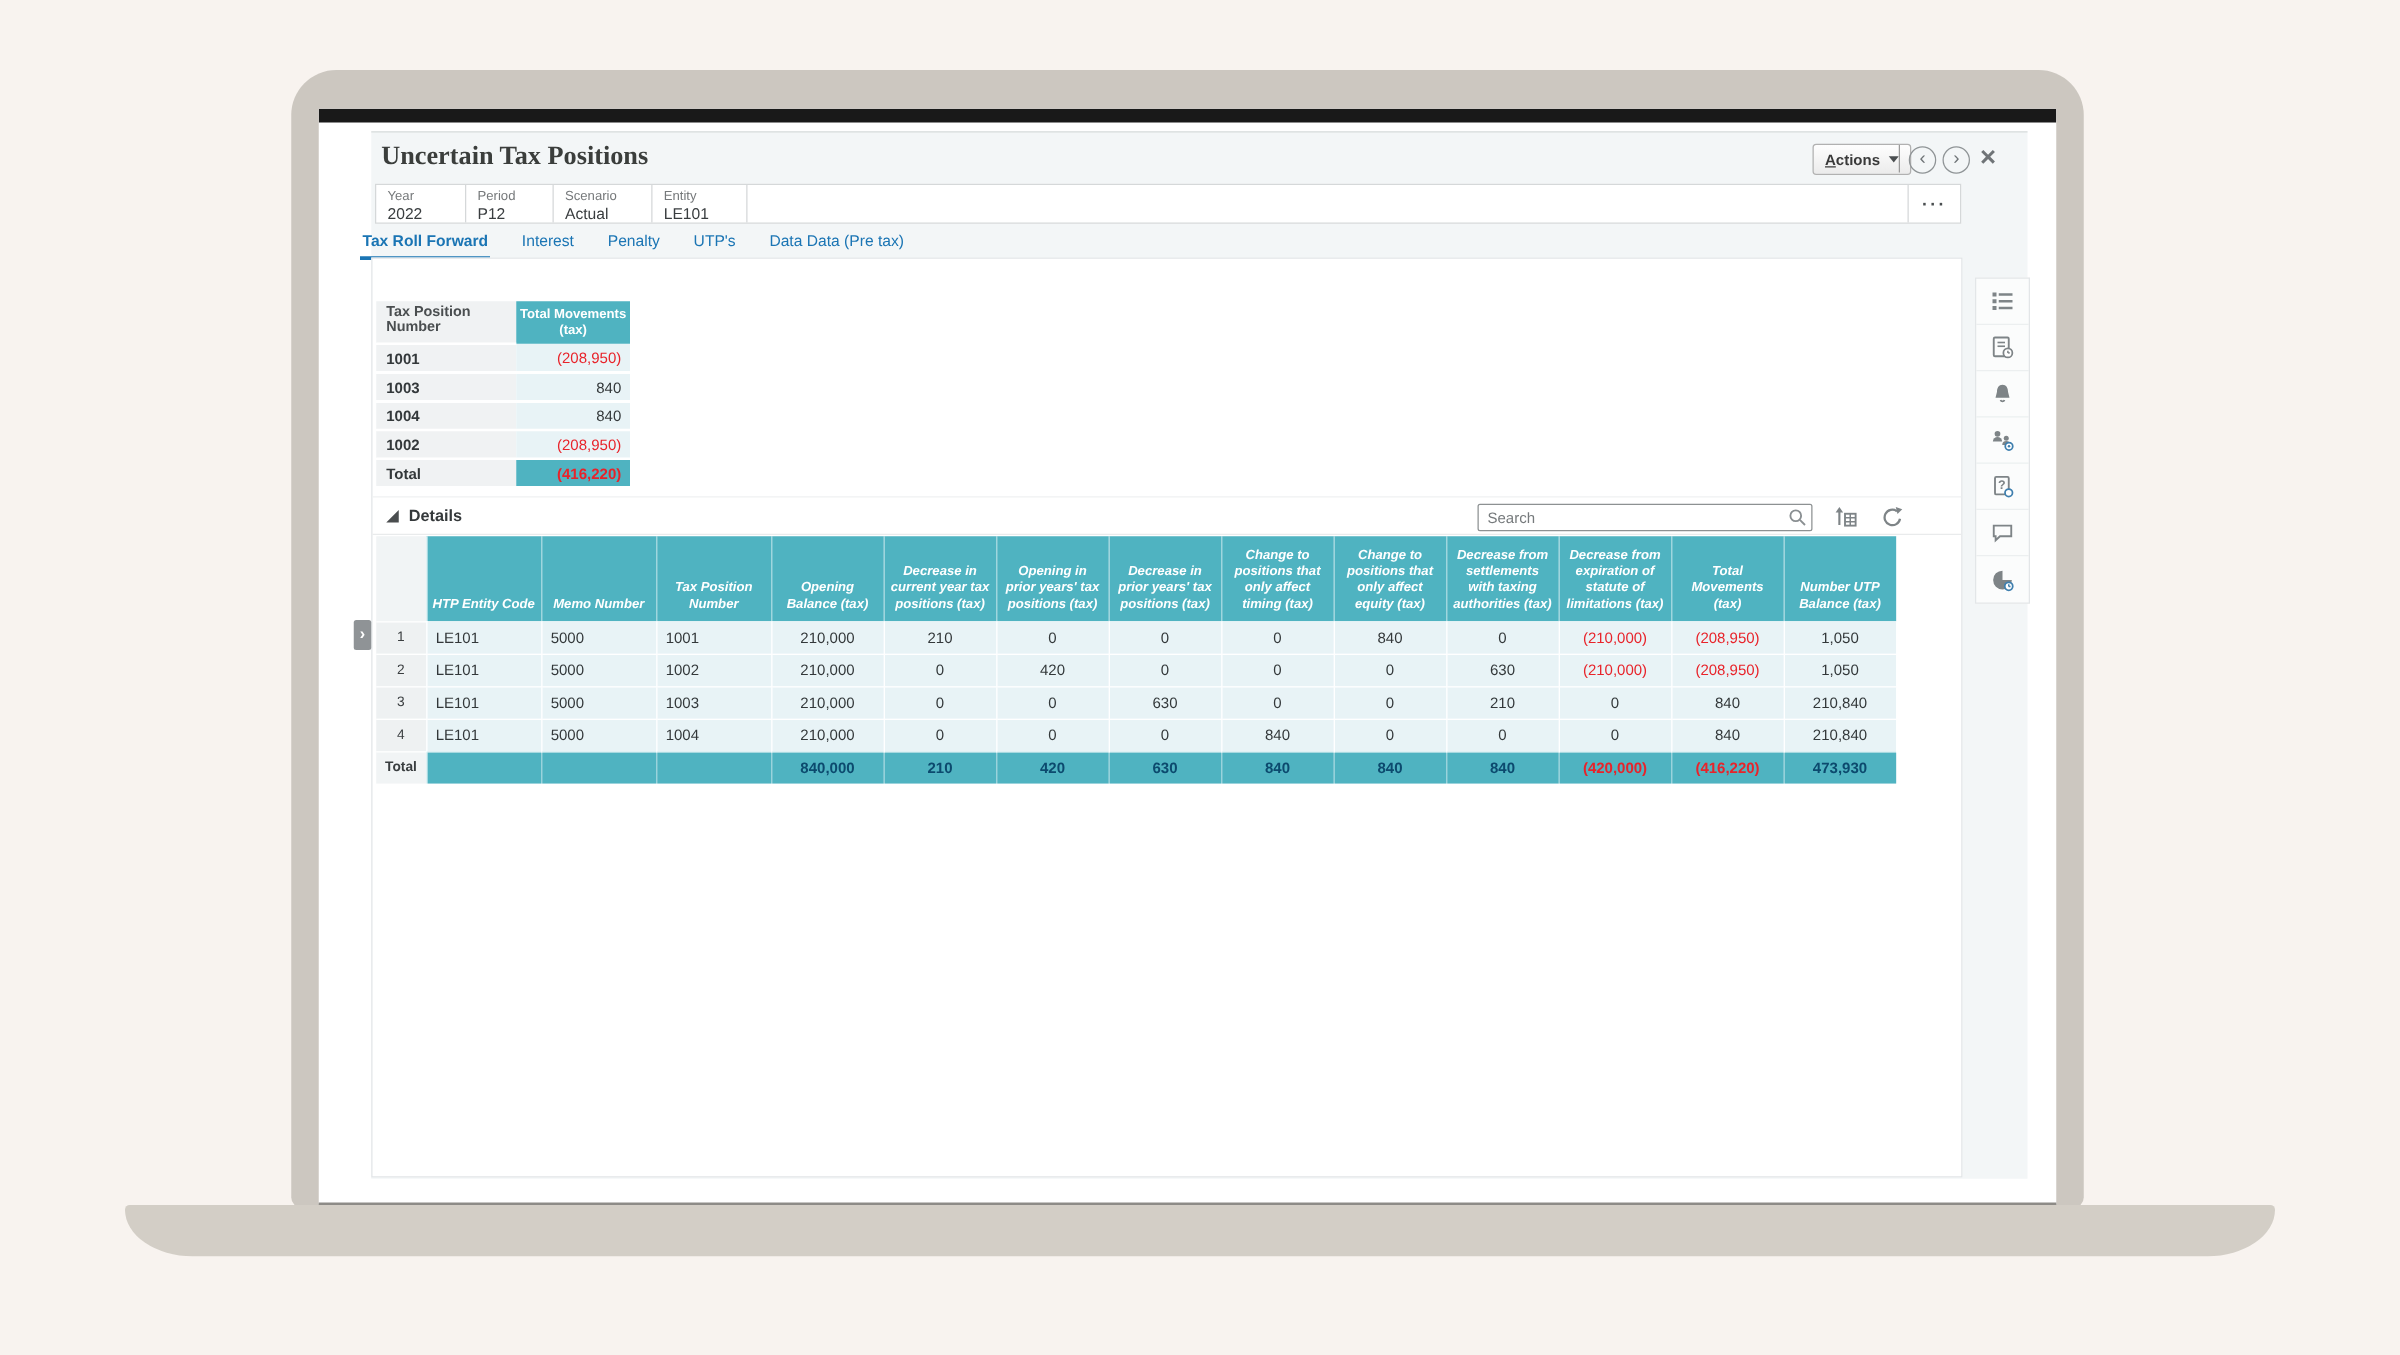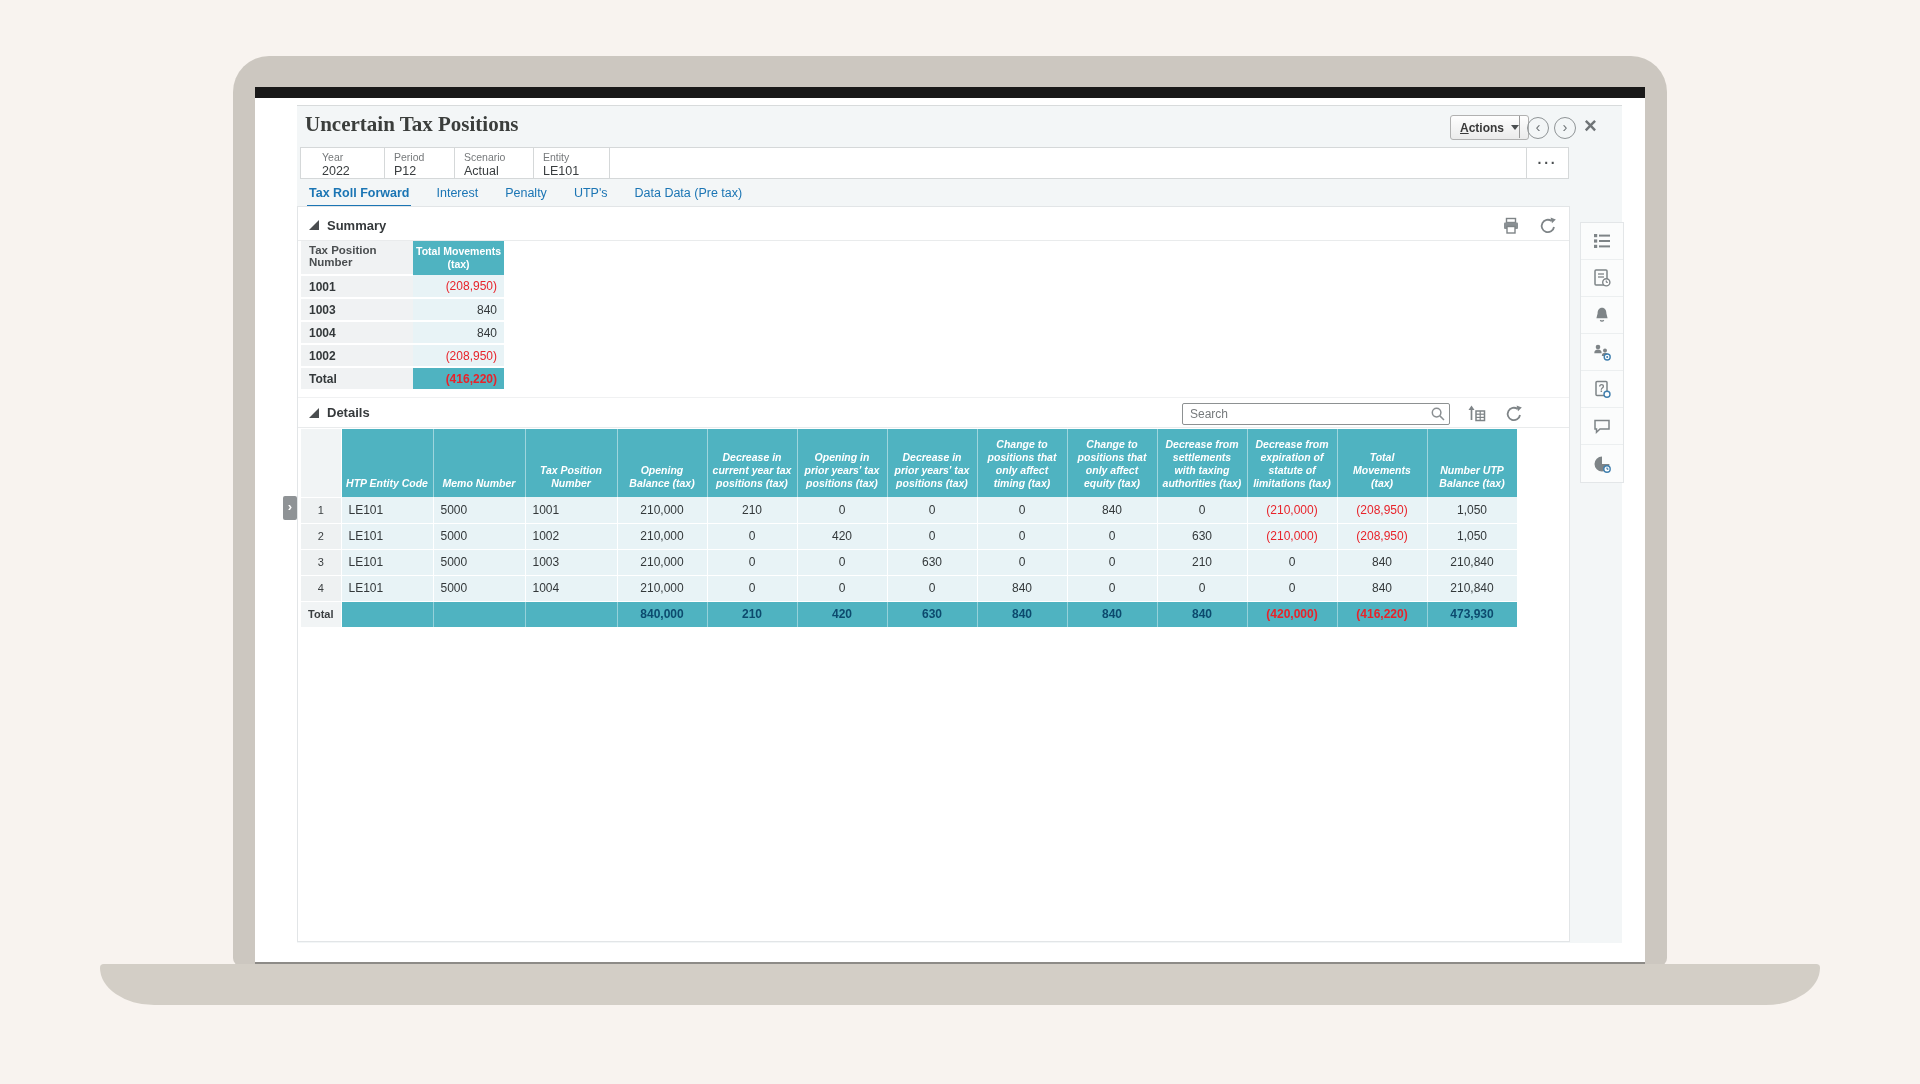--- a/index.html
+++ b/index.html
@@ -32,30 +32,30 @@
   .tb-sep { position:absolute; left:1519px; top:116px; width:1px; height:22px; background:#9a9a9a; }
   .nav-circle { position:absolute; top:117px; width:22px; height:22px; border:1.6px solid #8f9496;
                 border-radius:50%; color:#6f7477; font-size:15px; line-height:18px; text-align:center;
                 cursor:pointer; }
   .nav-prev { left:1527px; }
   .nav-next { left:1554px; }
   .close-x { position:absolute; left:1584px; top:113px; font-size:22px; color:#6f7477; font-weight:bold; cursor:pointer; }
 
   
   .pov-bar { position:absolute; left:300px; top:147px; width:1269px; height:32px; background:#fff;
-             border:1px solid #d5d8d9; display:flex;padding-left:12px; }
+             border:1px solid #d5d8d9; display:flex; }
   .pov-cell { border-right:1px solid #d5d8d9; padding:3px 0 2px 9px; cursor:pointer; }
   .pov-label { display:block; font-size:10.5px; color:#76797b; line-height:13px; }
   .pov-value { display:block; font-size:12.5px; color:#393d3f; line-height:14px; }
   .pov-fill { flex:1; }
   .pov-more { width:42px; border-left:1px solid #d5d8d9; display:flex; align-items:center; justify-content:center;
               font-size:14px; font-weight:bold; letter-spacing:2px; color:#4a4e50; cursor:pointer; }
 
   
-  .tabs { position:absolute; left:307px; top:184px; display:flex; gap:23px; }
+  .tabs { position:absolute; left:288px; top:184px; display:flex; gap:23px; }
   .tab { font-size:12.5px; color:#1b75b4; padding:2px 2px 5px; cursor:pointer; }
   .tab.active { font-weight:bold; border-bottom:3px solid #1b75b4; }
 
   
   .card { position:absolute; left:297px; top:206px; width:1273px; height:736px; background:#fff;
           border:1px solid #e2e5e7; }
   .section-head { position:absolute; left:0; width:100%; height:31px; border-bottom:1px solid #e9ebec;
                   display:flex; align-items:center; }
   .sum-head { top:3px; }
   .det-head { top:190px; border-top:1px solid #f0f1f2; }
@@ -163,39 +163,20 @@
 <div class="tabs">
     <div class="tab active">Tax Roll Forward</div>
     <div class="tab">Interest</div>
     <div class="tab">Penalty</div>
     <div class="tab">UTP's</div>
     <div class="tab">Data Data (Pre tax)</div>
   </div>
 
 <div class="card">
 
-  <div class="section-head sum-head">
-    <span class="tri"></span>
-    <span class="section-label">Summary</span>
-    <div class="tools sum-tools">
-      <div class="tool-btn">
-        <svg width="20" height="20" viewBox="0 0 20 20">
-          <rect x="5.5" y="2.5" width="9" height="4" fill="none" stroke="#7e8487" stroke-width="1.4"></rect>
-          <rect x="3" y="6.5" width="14" height="6.5" rx="1" fill="#8a9094" stroke="none"></rect>
-          <rect x="6" y="10.5" width="8" height="6.5" fill="#fff" stroke="#7e8487" stroke-width="1.4"></rect>
-        </svg>
-      </div>
-      <div class="tool-btn">
-        <svg width="20" height="20" viewBox="0 0 20 20">
-          <path d="M16 11 A6.2 6.2 0 1 1 13.6 5" fill="none" stroke="#7e8487" stroke-width="1.8"></path>
-          <polygon points="12.6,1.6 17.8,3.4 14,7.2" fill="#7e8487"></polygon>
-        </svg>
-      </div>
-    </div>
-  </div>
 
   <table class="sum-table">
     <thead>
       <tr>
         <th class="sum-th-label">Tax Position Number</th>
         <th class="sum-th-val">Total Movements (tax)</th>
       </tr>
     </thead>
     <tbody>
         <tr>

